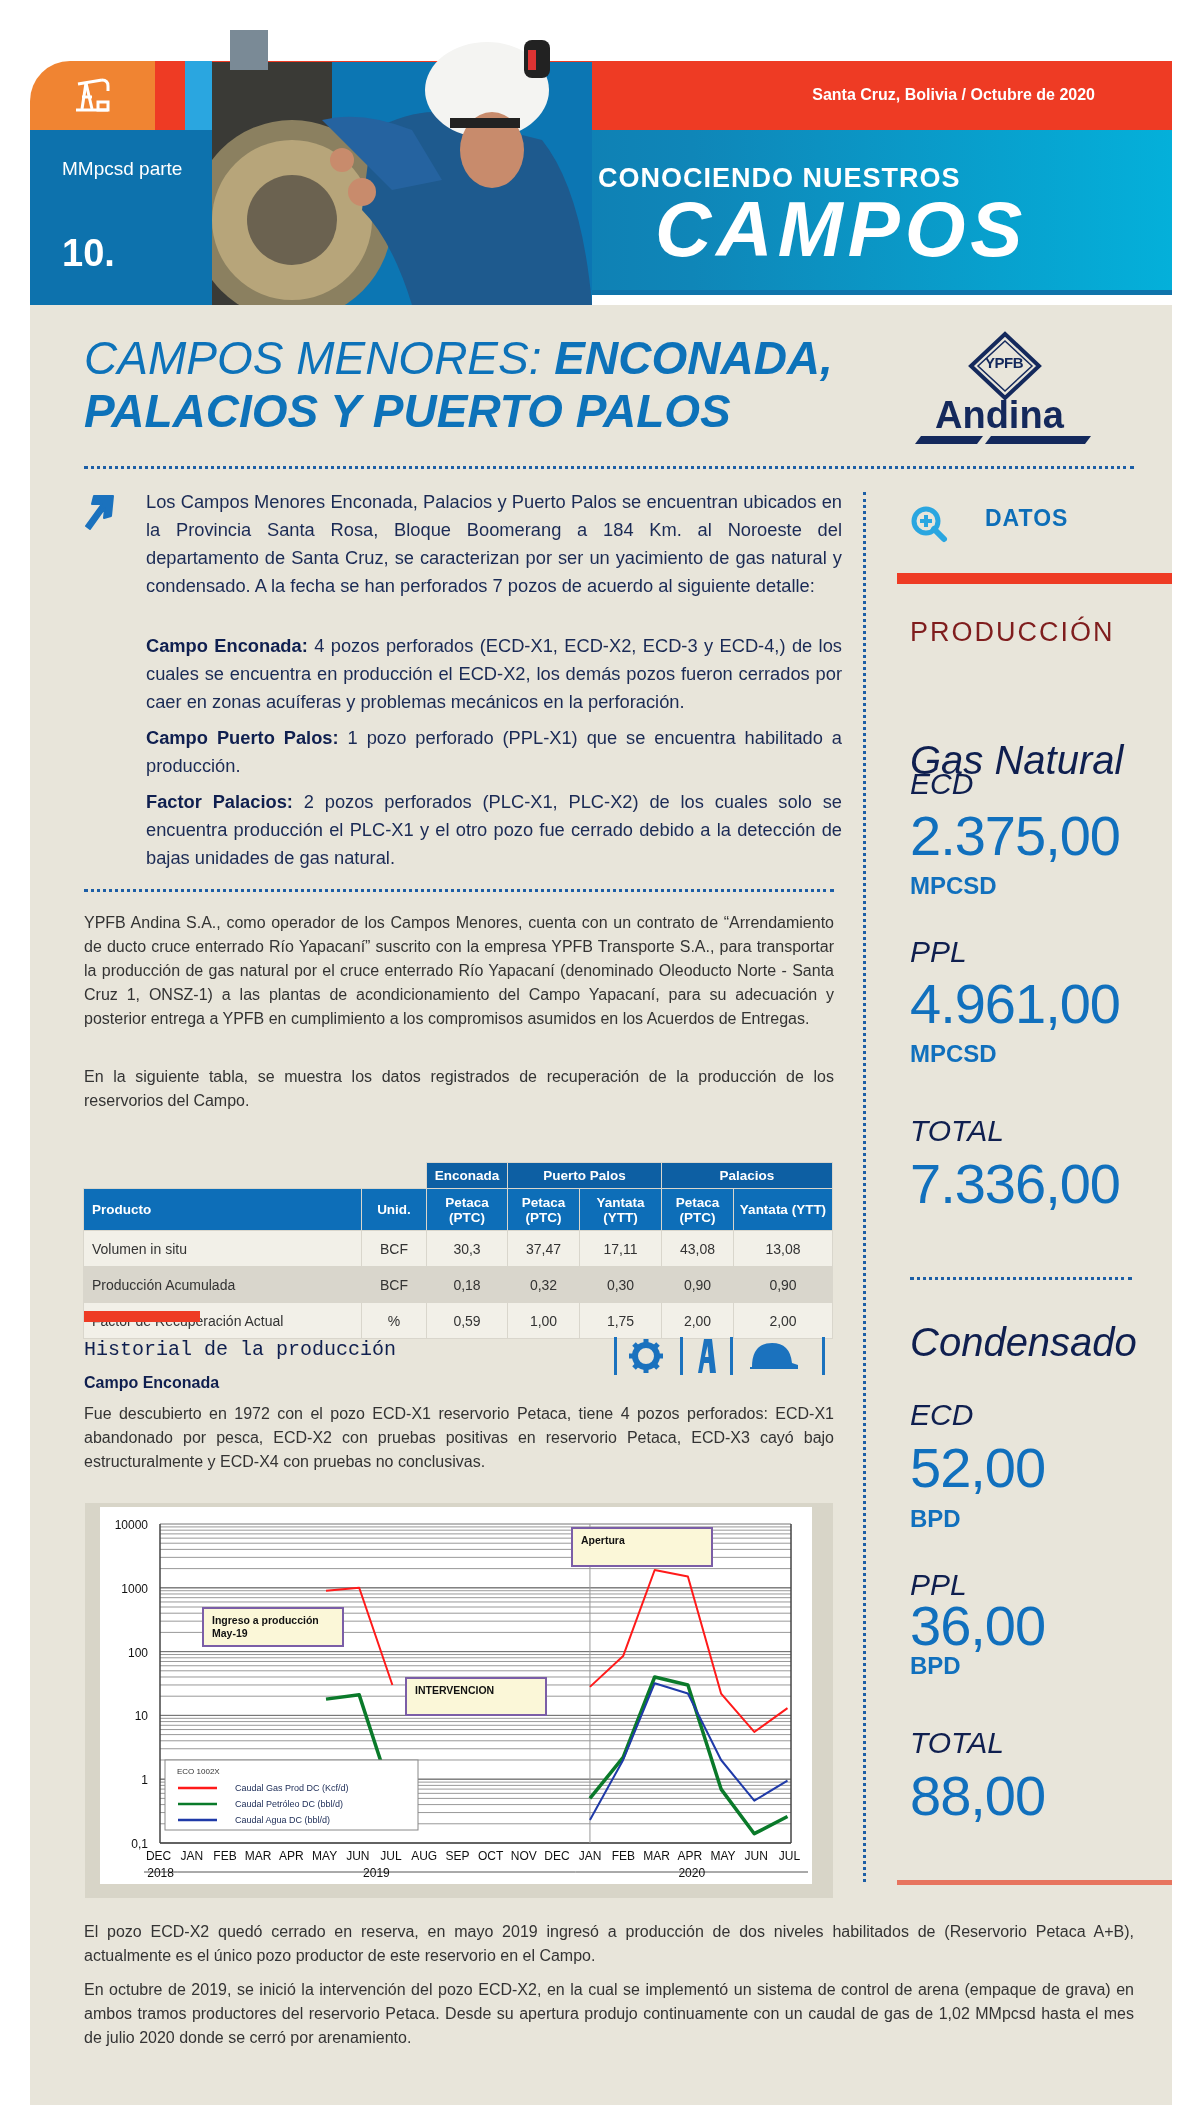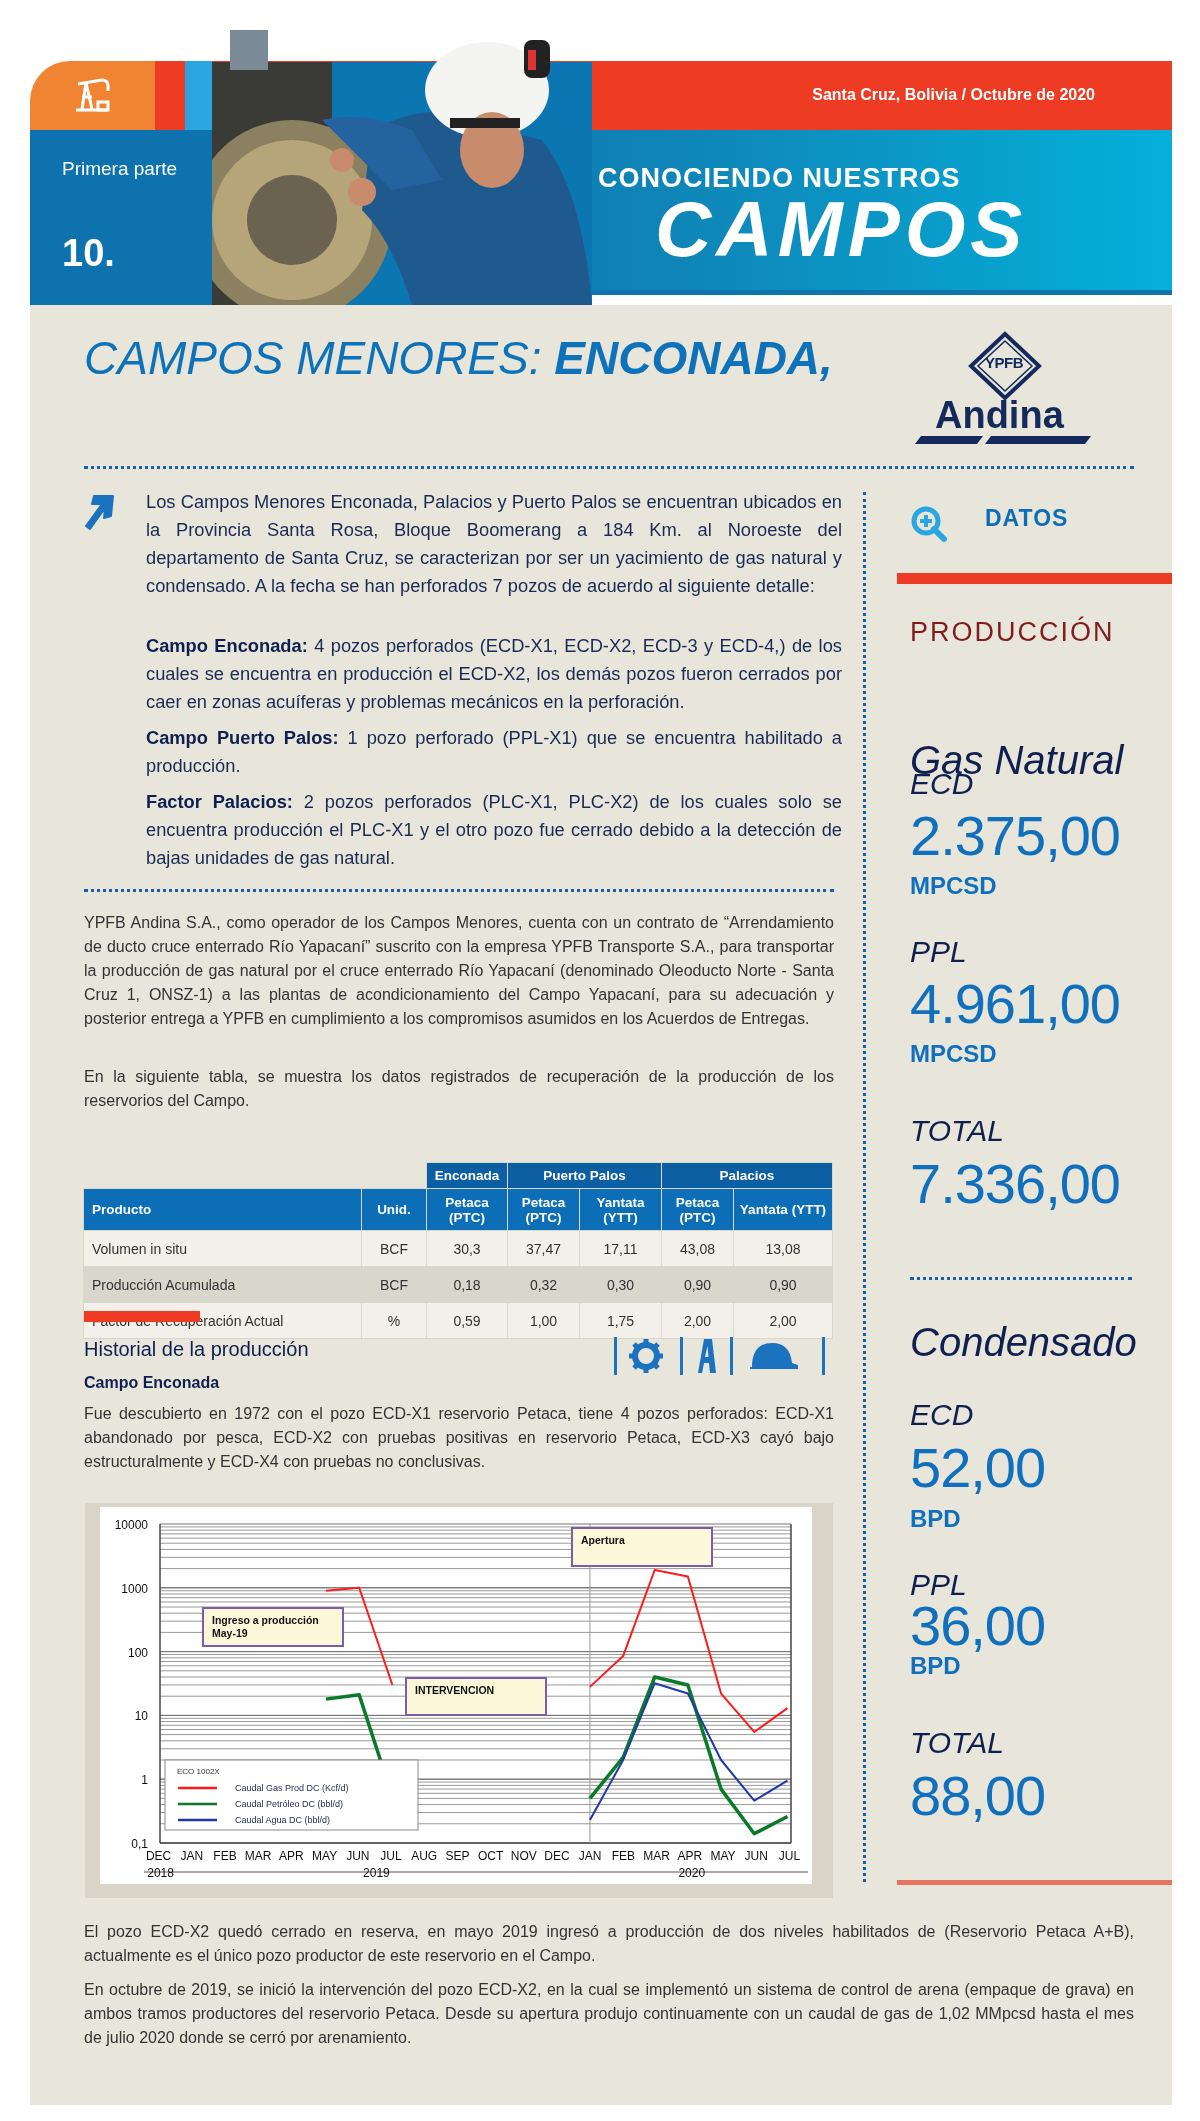--- a/index.html
+++ b/index.html
@@ -45,21 +45,21 @@
   .datos-lbl { left: 985px; top: 505px; color: #0d6eb8; font-size: 23px; font-weight: bold; letter-spacing: 1px; }
   .redbar-r { left: 897px; top: 573px; width: 275px; height: 11px; background: #ee3b24; }
   .redbar-b { left: 897px; top: 1880px; width: 275px; height: 5px; background: #e7745e; }
   .prod-lbl { left: 910px; top: 617px; color: #7f1d1d; font-size: 27px; font-weight: normal; letter-spacing: 2px; }
   .section-h { color: #0f1f4f; font-size: 40px; font-style: italic; font-weight: normal; }
   .lbl-i { color: #0f1f4f; font-size: 30px; font-style: italic; }
   .big { color: #1170bd; font-size: 56px; font-weight: normal; line-height: 1; letter-spacing: -1px; }
   .unit { color: #1170bd; font-size: 24px; font-weight: bold; }
   
   .redline-s { left: 84px; top: 1311px; width: 116px; height: 11px; background: #ee3b24; }
-  .hist-title { left: 84px; top: 1338px; color: #0f1f4f; font-size: 20px; }
+  .hist-title { left: 84px; top: 1338px; color: #0f1f4f; font-size: 20px; font-family: Liberation Mono, monospace; }
   .hist-sub { left: 84px; top: 1374px; color: #0f1f4f; font-size: 16px; font-weight: bold; }
   .icons { left: 612px; top: 1335px; height: 40px; }
   .chart-frame { left: 85px; top: 1503px; width: 748px; height: 395px; background: #d8d5c8; }
   .chart-inner { left: 100px; top: 1507px; width: 712px; height: 377px; background: #fff; }
 </style>
 </head>
 <body>
 
 <div class="abs page-bg"></div>
 
@@ -97,27 +97,28 @@
   <rect x="312" y="30" width="26" height="38" rx="8" fill="#222"></rect>
   <rect x="316" y="40" width="8" height="20" fill="#d33"></rect>
   <ellipse cx="280" cy="140" rx="32" ry="38" fill="#c88b6c"></ellipse>
   <rect x="238" y="108" width="70" height="10" fill="#222"></rect>
   <circle cx="150" cy="182" r="14" fill="#c88b6c"></circle>
   <circle cx="130" cy="150" r="12" fill="#c88b6c"></circle>
   <rect x="18" y="20" width="38" height="40" fill="#7a8a96"></rect>
 </svg>
 
 <div class="abs place-date">Santa Cruz, Bolivia  / Octubre de 2020</div>
-<div class="abs primera">Primera parte</div>
+<div class="abs primera">MMpcsd parte</div>
 <div class="abs num">10.</div>
 <div class="abs conociendo">CONOCIENDO NUESTROS</div>
 <div class="abs campos">CAMPOS</div>
 
 <div class="abs title">
   <span class="light">CAMPOS MENORES: </span><span class="bold">ENCONADA,</span><br>
+  <span class="bold">PALACIOS Y PUERTO PALOS</span>
 </div>
 
 <div class="abs logo">
   <svg width="180" height="120" viewBox="0 0 180 120">
     <path d="M90 4 L124 36 L90 68 L56 36 Z" fill="none" stroke="#14295c" stroke-width="4"></path>
     <path d="M90 11 L117 36 L90 61 L63 36 Z" fill="none" stroke="#14295c" stroke-width="1.5"></path>
     <path d="M0 114 L6 106 H68 L62 114 Z" fill="#14295c"></path>
     <path d="M70 114 L76 106 H176 L170 114 Z" fill="#14295c"></path>
   </svg>
   <div style="position:absolute;left:70px;top:24px;font-size:15px;font-weight:bold;color:#14295c;letter-spacing:-0.5px;">YPFB</div>

